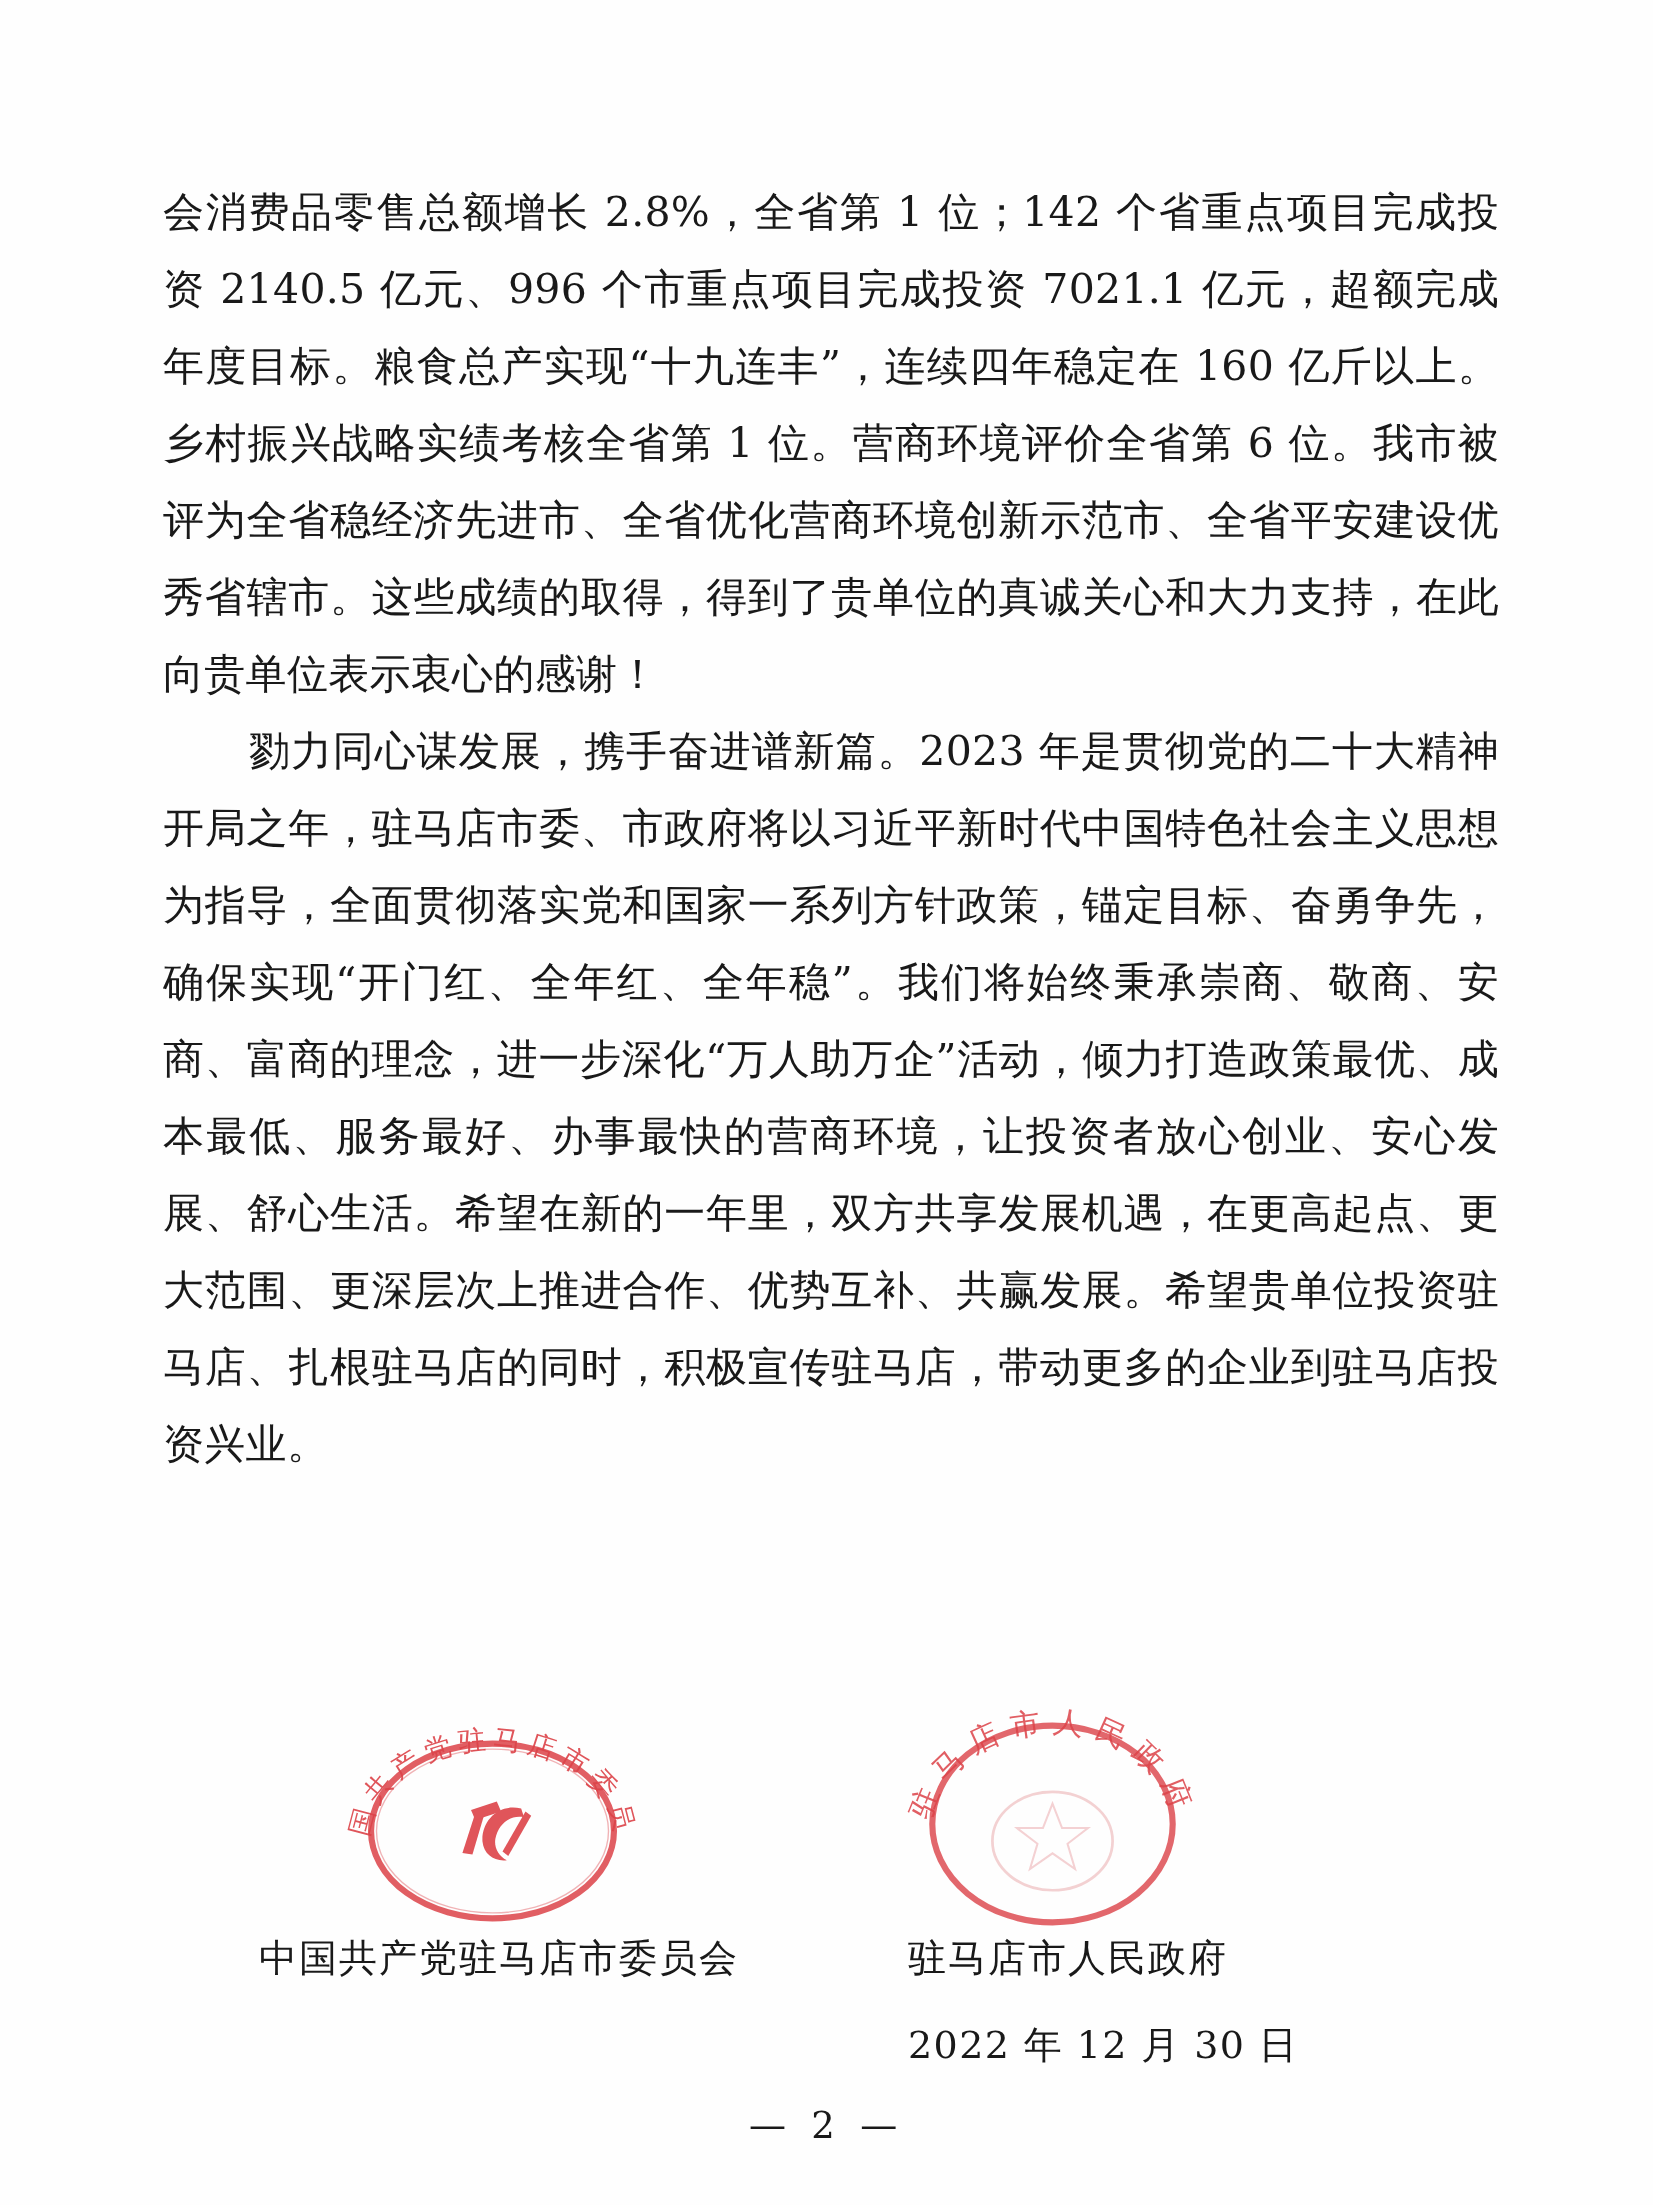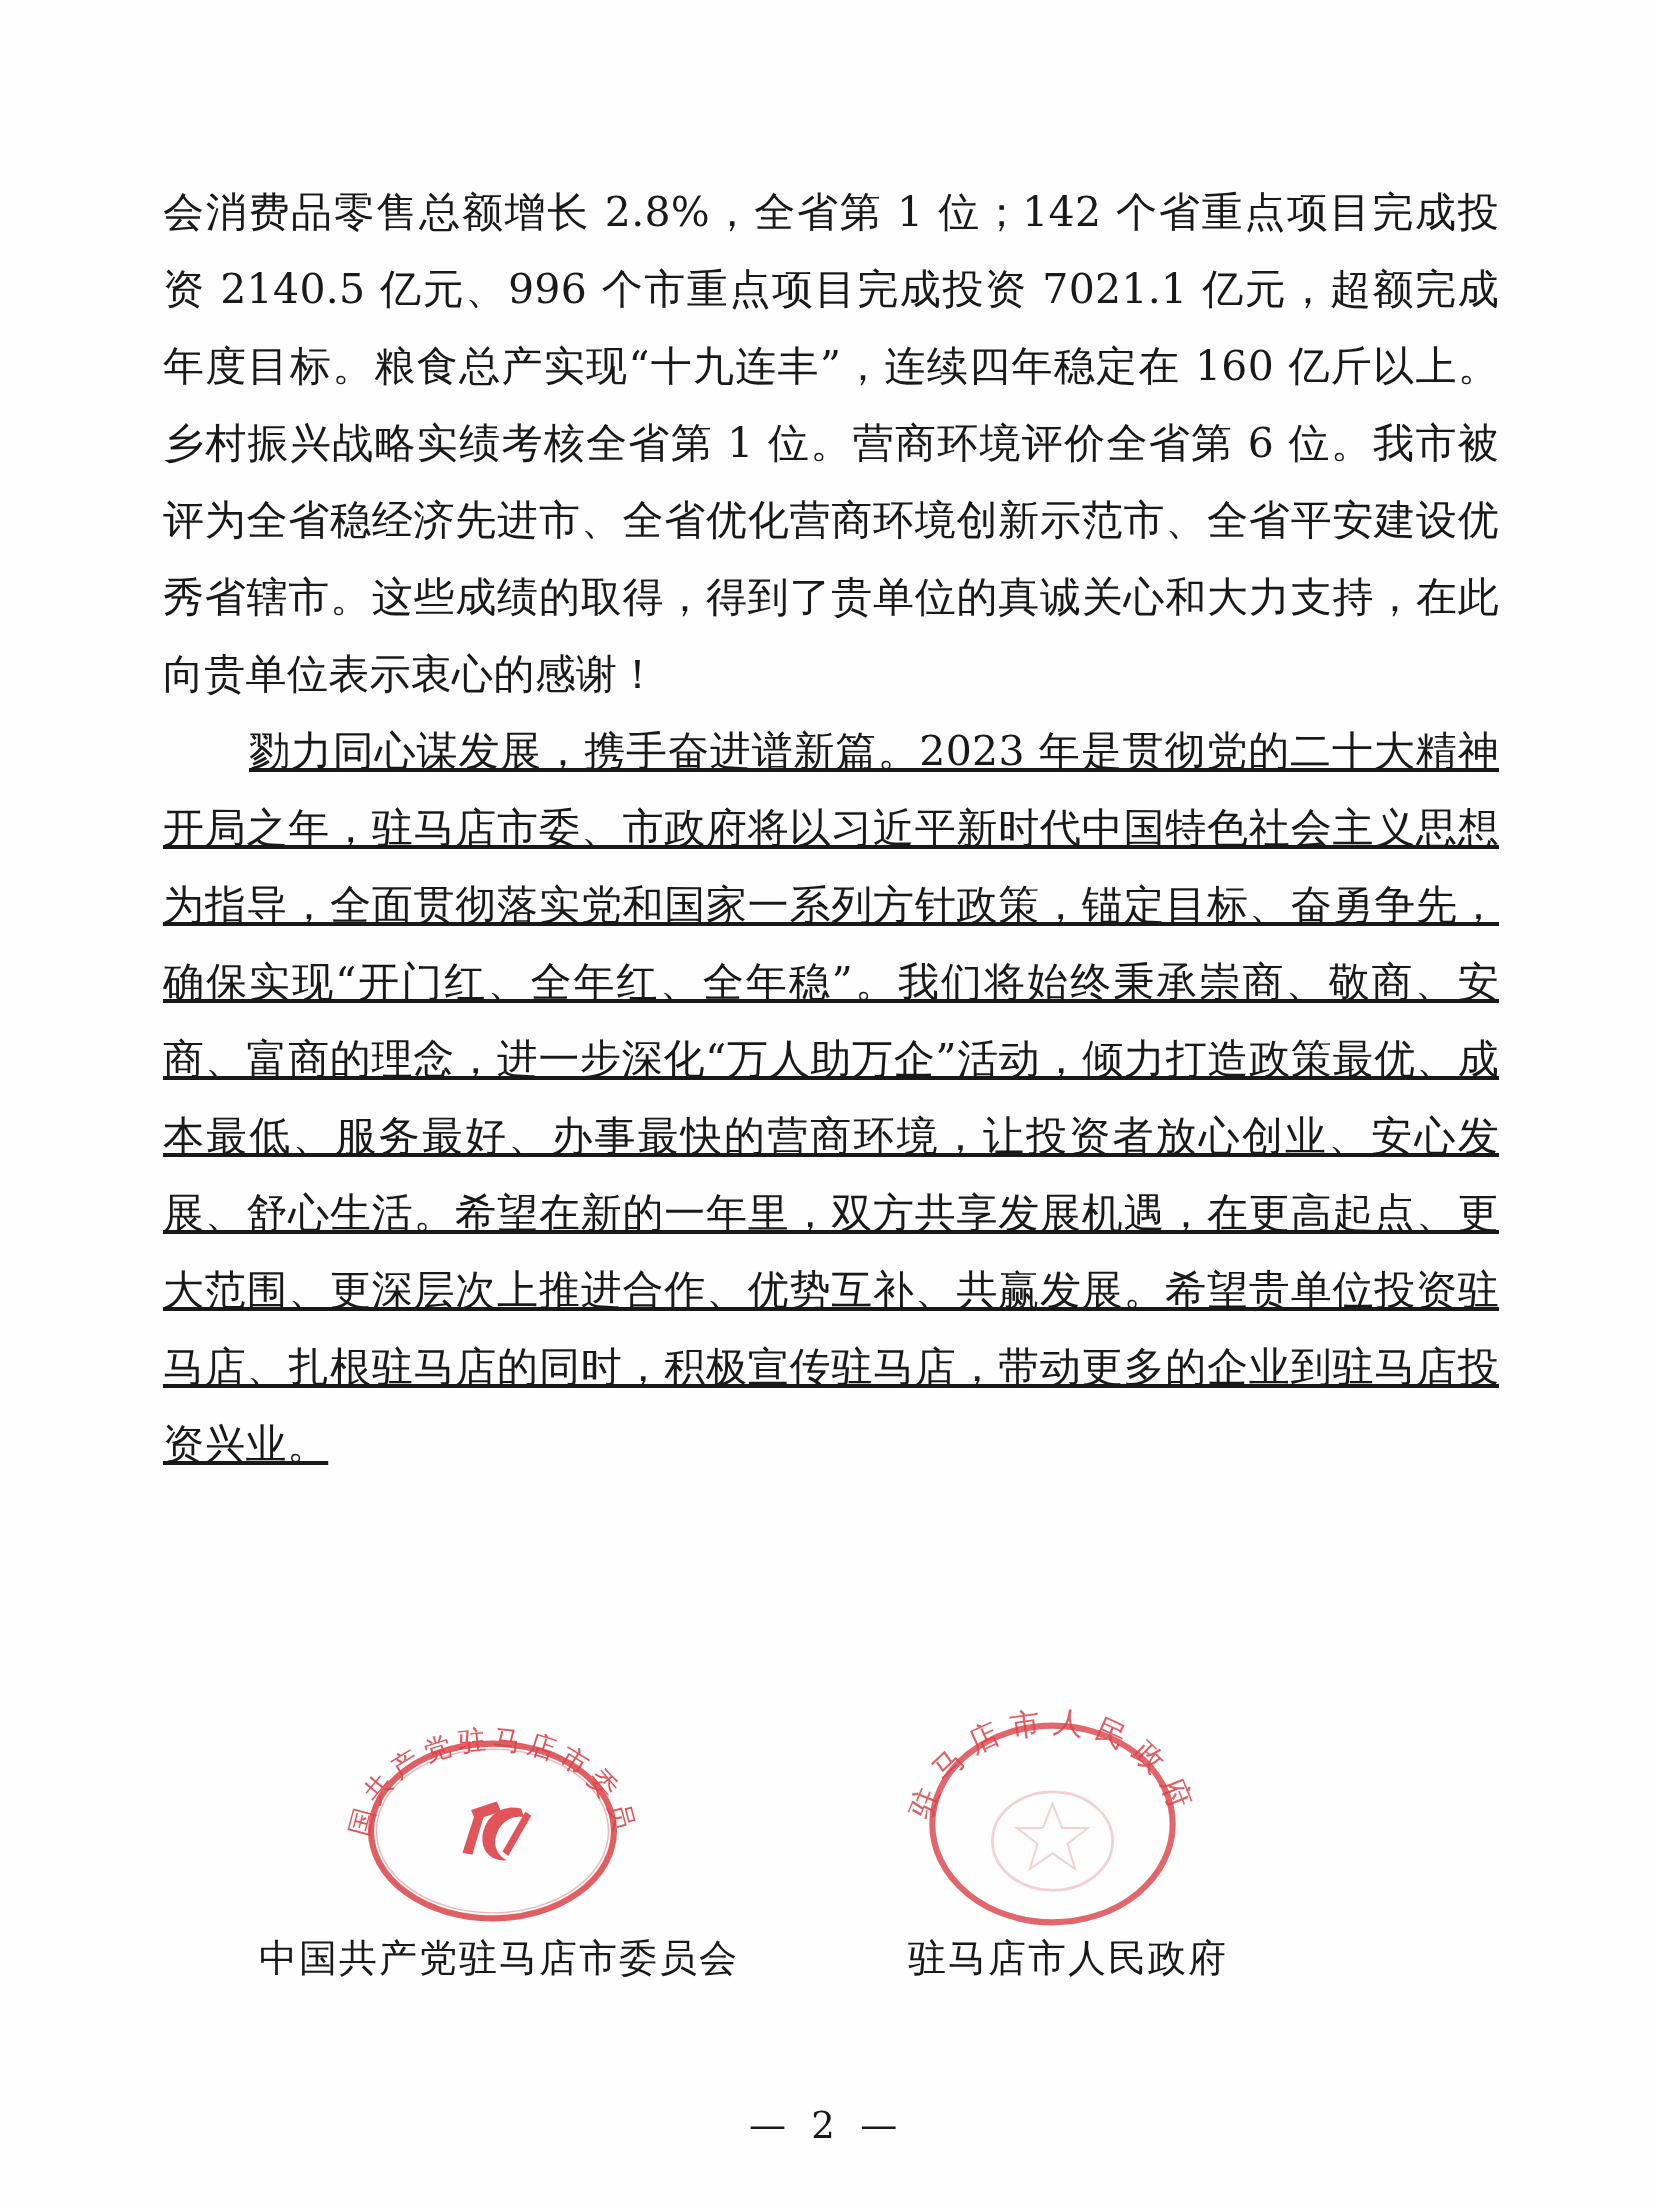--- a/index.html
+++ b/index.html
@@ -33,21 +33,20 @@
     font-size: 41px;
     line-height: 77px;
     letter-spacing: 0.3px;
     text-align: justify;
     text-justify: inter-ideograph;
     color: #191919;
     font-family: "DejaVu Serif", "Liberation Serif", serif;
   }
   p.para.indent {
     text-indent: 86px;
-    text-decoration: underline;
   }
   .signature-block {
     position: absolute;
     left: 163px;
     top: 1933px;
     width: 1336px;
     height: 232px;
   }
   .sig-left {
     position: absolute;
@@ -147,17 +146,18 @@
         <textPath href="#govArc" startOffset="50%" text-anchor="middle">驻马店市人民政府</textPath>
       </text>
       <ellipse cx="235" cy="205" rx="88" ry="72" fill="none" stroke="#e8a0a3" stroke-width="4" opacity="0.55"></ellipse>
       <path d="M 235,150 L 249,186 L 287,186 L 257,209 L 268,246 L 235,223 L 202,246 L 213,209 L 183,186 L 221,186 Z" fill="none" stroke="#e8989c" stroke-width="3" opacity="0.5"></path>
     </svg>
   </div>
 
   <div class="signature-block">
     <div class="sig-left">中国共产党驻马店市委员会</div>
     <div class="sig-right">驻马店市人民政府</div>
+    <div class="sig-date">2022 年 12 月 30 日</div>
   </div>
 
   <div class="page-number">— 2 —</div>
 </div>
 
 
 </body></html>

